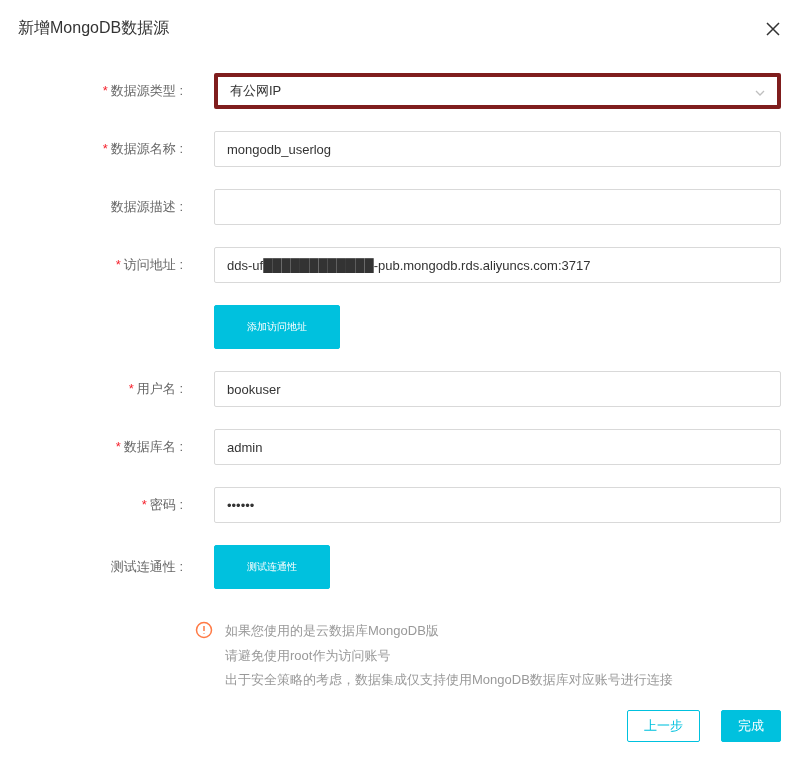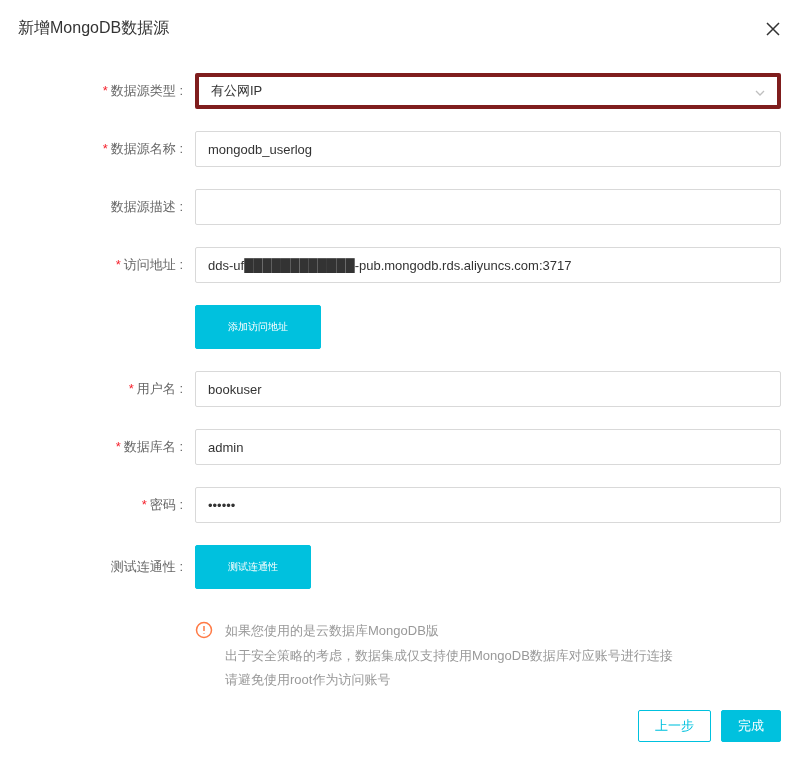--- a/index.html
+++ b/index.html
@@ -40,20 +40,21 @@
 .close-btn svg { width: 14px; height: 14px; }
 .modal-body {
   flex: 1;
   padding: 20px 20px 10px 20px;
   overflow: auto;
 }
 .form-row {
   display: flex;
   align-items: center;
   margin-bottom: 22px;
+  gap: 19px;
 }
 .form-label {
   width: 175px;
   text-align: right;
   padding-right: 12px;
   color: #666;
   font-size: 13px;
   flex-shrink: 0;
 }
 .required-star { color: #f5222d; margin-right: 3px; }
@@ -128,20 +129,21 @@
 .modal-footer {
   padding: 14px 20px 22px 20px;
   display: flex;
   justify-content: flex-end;
   gap: 10px;
 }
 .btn-sm {
   height: 32px;
   padding: 12px 16px;
   font-size: 13px;
+  margin-left: 11px;
 }
 </style>
 </head>
 <body>
 
 <div class="modal">
 
   <div class="modal-header">
     <div class="modal-title">新增MongoDB数据源</div>
     <div class="close-btn">
@@ -242,22 +244,22 @@
     <div class="info-box">
       <div class="info-icon">
         <svg viewBox="0 0 18 18" fill="none" stroke="currentColor" stroke-width="1.5">
             <circle cx="9" cy="9" r="7.5"></circle>
             <line x1="9" y1="5" x2="9" y2="10"></line>
             <circle cx="9" cy="12.5" r="0.6" fill="currentColor" stroke="none"></circle>
           </svg>
       </div>
       <div class="info-text">
         <div>如果您使用的是云数据库MongoDB版</div>
+        <div>请避免使用root作为访问账号</div>
         <div>出于安全策略的考虑，数据集成仅支持使用MongoDB数据库对应账号进行连接</div>
-        <div>请避免使用root作为访问账号</div>
       </div>
     </div>
 
   </div>
 
   <div class="modal-footer">
     <div class="btn btn-default btn-sm">上一步</div>
     <div class="btn btn-primary btn-sm">完成</div>
   </div>
 

